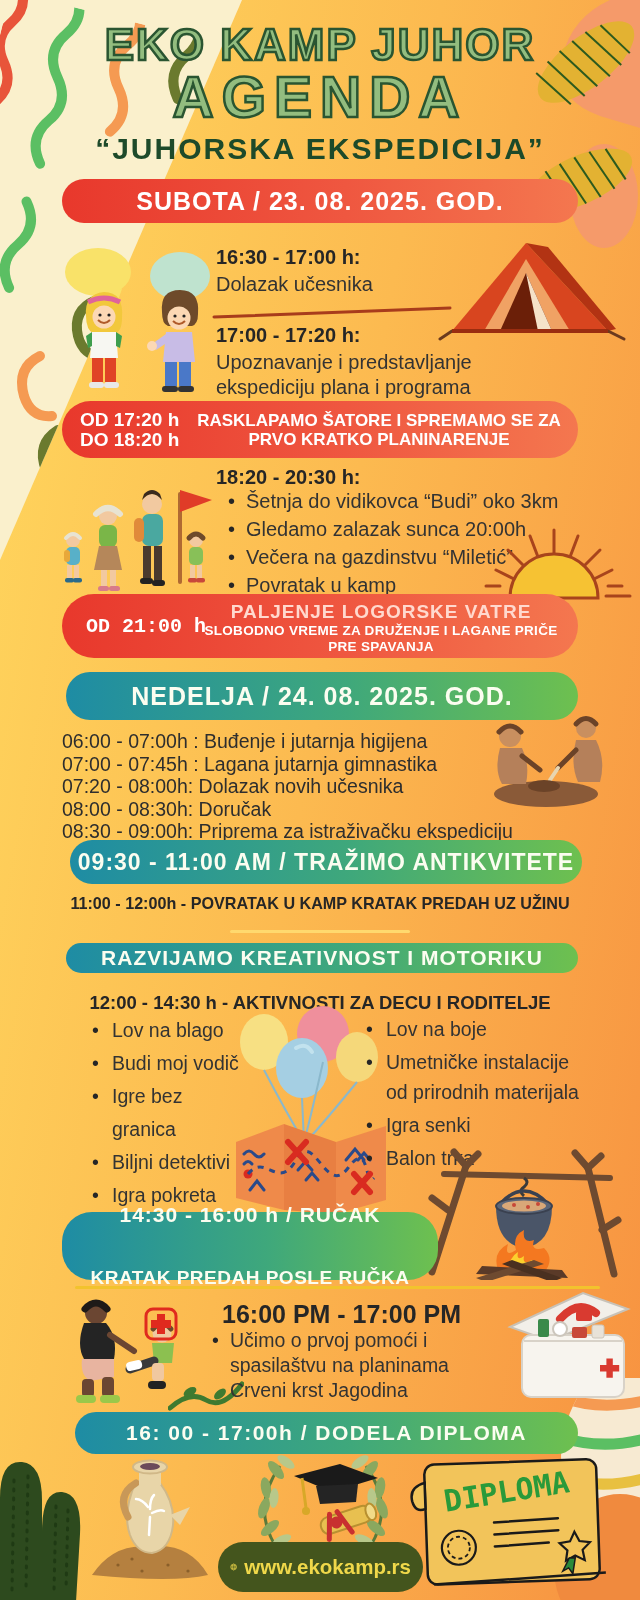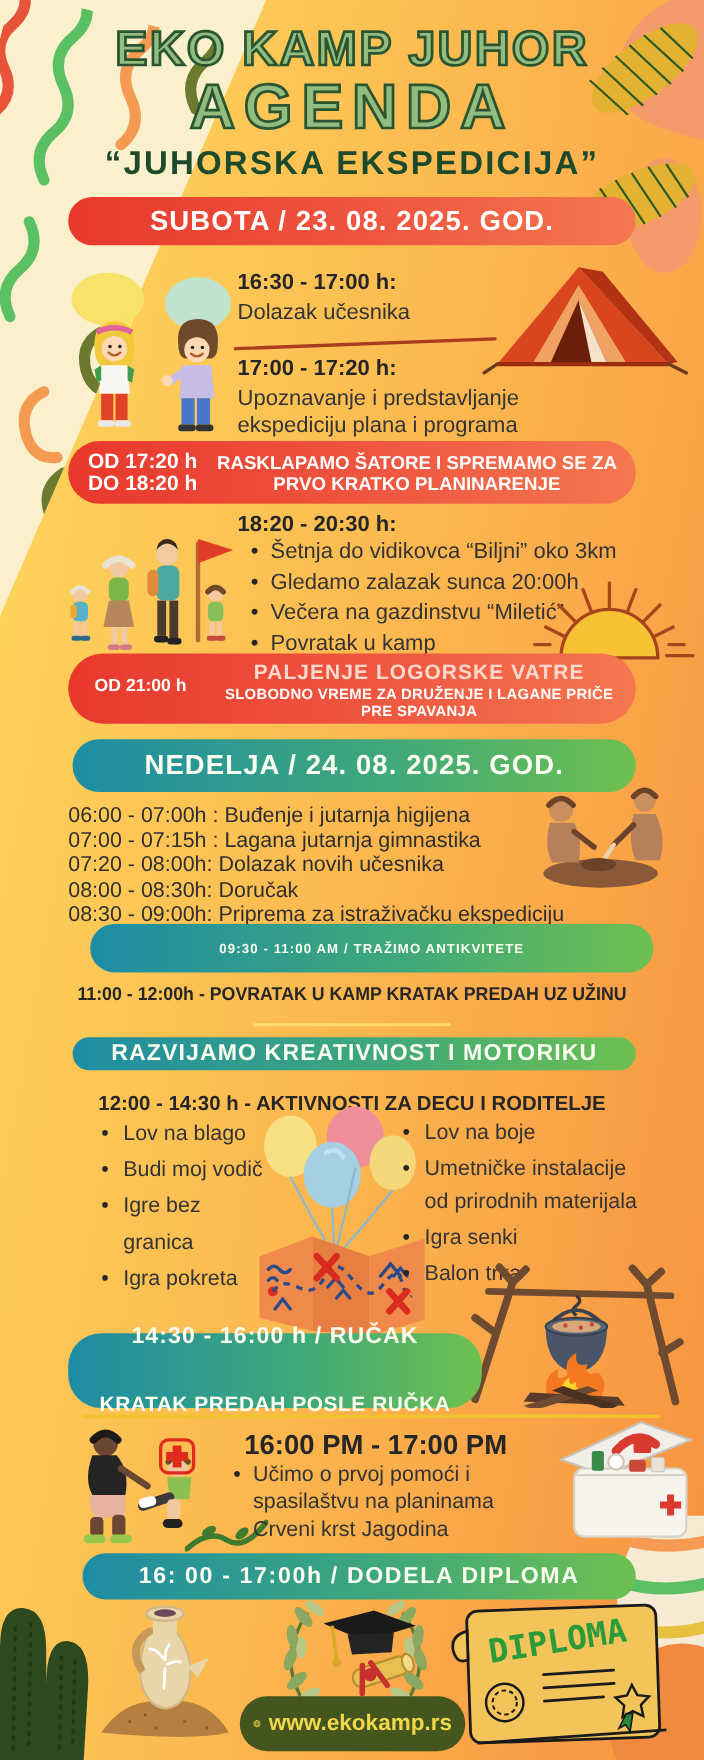--- a/index.html
+++ b/index.html
@@ -20,26 +20,26 @@
     letter-spacing:2px;color:#1D4A2A;}
   
   .banner{display:flex;align-items:center;justify-content:center;color:#FFFFFF;font-weight:bold;}
   .red-grad{background:linear-gradient(90deg,#E8382C 0%,#EF5740 55%,#F4774F 100%);}
   .teal-grad{background:linear-gradient(90deg,#1E8CA4 0%,#3FA87B 55%,#6EC04F 100%);color:#FBFDF0;}
   .sat-banner{left:62px;top:179px;width:516px;height:44px;border-radius:22px;font-size:25px;letter-spacing:1px;}
   .banner-r1{left:62px;top:401px;width:516px;height:57px;border-radius:29px;}
   .b1-times{position:absolute;left:18px;top:9px;font-size:19px;line-height:20px;font-weight:bold;}
   .b1-text{position:absolute;left:130px;right:12px;top:10px;font-size:17px;line-height:19px;text-align:center;font-weight:bold;}
   .banner-r2{left:62px;top:594px;width:516px;height:64px;border-radius:32px;}
-  .b2-time{position:absolute;left:24px;top:21px;font-size:16px;font-weight:bold;}
+  .b2-time{position:absolute;left:24px;top:21px;font-size:20px;font-weight:bold;font-family:Liberation Mono, monospace;}
   .b2-main{position:absolute;left:132px;right:10px;top:7px;text-align:center;}
   .b2-line1{font-size:19px;font-weight:bold;color:#FFD9CE;letter-spacing:1px;}
   .b2-line2,.b2-line3{font-size:13.5px;font-weight:bold;line-height:16px;letter-spacing:.3px;}
   .sun-banner{left:66px;top:672px;width:512px;height:48px;border-radius:24px;font-size:25px;letter-spacing:1px;}
-  .antiq-banner{left:82px;top:840px;width:512px;height:44px;border-radius:22px;font-size:12px;letter-spacing:1px;}
+  .antiq-banner{left:70px;top:840px;width:512px;height:44px;border-radius:22px;font-size:23px;letter-spacing:1px;}
   .razv-banner{left:66px;top:943px;width:512px;height:30px;border-radius:23px;font-size:21px;letter-spacing:1px;}
   .lunch-banner{left:62px;top:1212px;width:376px;height:68px;border-radius:30px;flex-direction:column;gap:40px;}
   .lb1{font-size:21px;letter-spacing:1px;}
   .lb2{font-size:19px;letter-spacing:.5px;}
   .dipl-banner{left:75px;top:1412px;width:503px;height:42px;border-radius:21px;font-size:21px;letter-spacing:1.5px;}
   
   .t-bold{font-weight:bold;color:#262626;font-size:20px;white-space:nowrap;}
   .t-reg{color:#333333;font-size:20px;}
   .s1-time{left:216px;top:246px;} .s1-text{left:216px;top:273px;}
   .s2-time{left:216px;top:324px;} .s2-text{left:216px;top:350px;width:290px;line-height:25px;}
@@ -263,21 +263,21 @@
     <circle cx="136" cy="62" r="7" fill="#F2C9A0"></circle>
     <path d="M129,60 Q136,52 143,60" stroke="#6E4A2A" stroke-width="5" fill="none" stroke-linecap="round"></path>
     <rect x="129" y="69" width="14" height="18" rx="5" fill="#88C058"></rect>
     <rect x="130" y="87" width="5" height="14" fill="#F2C9A0"></rect>
     <rect x="137" y="87" width="5" height="14" fill="#F2C9A0"></rect>
     <rect x="128" y="100" width="9" height="4.5" rx="2" fill="#C8483A"></rect>
     <rect x="136" y="100" width="9" height="4.5" rx="2" fill="#C8483A"></rect>
   </svg>
 
   <ul class="abs evening-list">
-    <li>Šetnja do vidikovca “Biljni” oko 3km</li>
+    <li>Šetnja do vidikovca “Budi” oko 3km</li>
     <li>Gledamo zalazak sunca 20:00h</li>
     <li>Večera na gazdinstvu “Miletić”</li>
     <li>Povratak u kamp</li>
   </ul>
 
   <svg class="abs" style="left:476px;top:524px" width="156" height="80" viewBox="0 0 156 80">
     <g stroke="#A8441C" stroke-width="3" stroke-linecap="round">
       <line x1="78" y1="30" x2="78" y2="6"></line>
         <line x1="62" y1="33" x2="54" y2="12"></line>
       <line x1="94" y1="33" x2="102" y2="12"></line>
@@ -315,21 +315,21 @@
     <circle cx="112" cy="22" r="10" fill="#C98F5F"></circle>
     <path d="M102,18 Q112,7 122,18" stroke="#6B4328" stroke-width="5" fill="none" stroke-linecap="round"></path>
     <path d="M102,34 Q96,58 104,76 L126,76 Q132,54 122,34 Z" fill="#B5805A"></path>
     <path d="M102,44 L84,62" stroke="#6B4328" stroke-width="5" stroke-linecap="round"></path>
     <path d="M84,62 L76,74" stroke="#E8D5B0" stroke-width="4" stroke-linecap="round"></path>
     <ellipse cx="70" cy="80" rx="16" ry="6" fill="#6B4328"></ellipse>
   </svg>
 
   <div class="abs morning">
     <div>06:00 - 07:00h : Buđenje i jutarnja higijena</div>
-    <div>07:00 - 07:15h : Lagana jutarnja gimnastika</div>
+    <div>07:00 - 07:45h : Lagana jutarnja gimnastika</div>
     <div>07:20 - 08:00h:  Dolazak novih učesnika</div>
     <div>08:00 - 08:30h:  Doručak</div>
     <div>08:30 - 09:00h:  Priprema za istraživačku ekspediciju</div>
   </div>
 
   <div class="abs banner teal-grad antiq-banner">
     <span>09:30 - 11:00 AM  / TRAŽIMO ANTIKVITETE</span>
   </div>
 
   <div class="abs snack">11:00 - 12:00h - POVRATAK U KAMP KRATAK PREDAH UZ UŽINU</div>
@@ -373,20 +373,21 @@
         <line x1="80" y1="140" x2="62" y2="160"></line>
       <line x1="128" y1="172" x2="144" y2="190"></line>
         <line x1="144" y1="172" x2="128" y2="190"></line>
     </g>
   </svg>
 
   <ul class="abs act-list act-left">
     <li>Lov na blago</li>
     <li>Budi moj vodič</li>
     <li>Igre bez granica</li>
+    <li>Biljni detektivi</li>
     <li>Igra pokreta</li>
   </ul>
   <ul class="abs act-list act-right">
     <li>Lov na boje</li>
     <li>Umetničke instalacije od prirodnih materijala</li>
     <li>Igra senki</li>
     <li>Balon trka</li>
   </ul>
 
   <svg class="abs" style="left:412px;top:1148px" width="224" height="132" viewBox="0 0 224 132">

